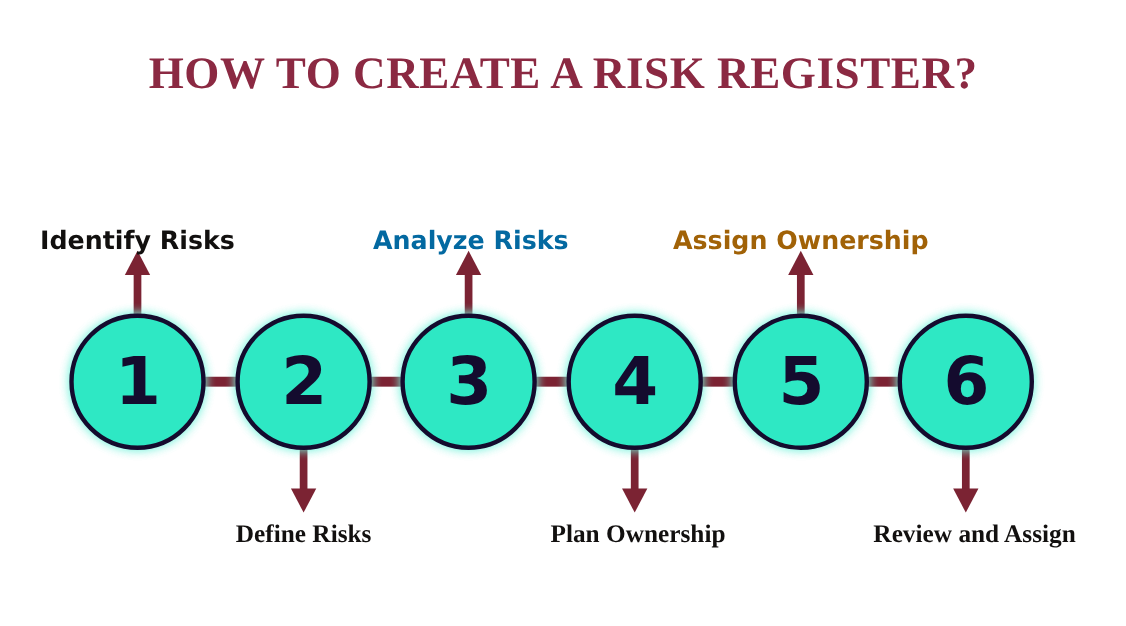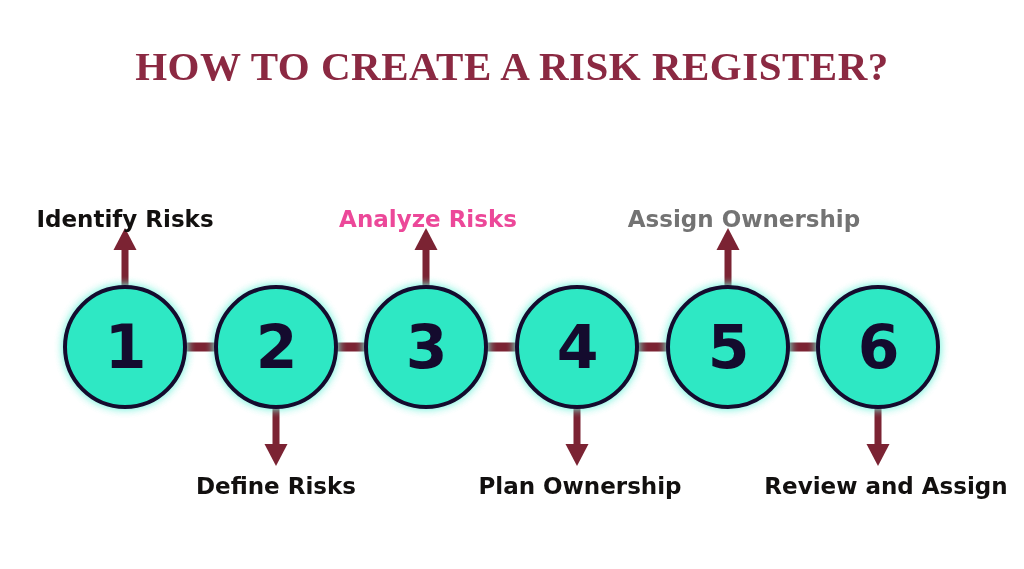--- a/index.html
+++ b/index.html
@@ -66,21 +66,21 @@
   .step-label {
     position: absolute;
     font-family: "DejaVu Sans", sans-serif;
     font-size: 23px;
     font-weight: 600;
     color: #12100F;
     white-space: nowrap;
     transform: translateX(-50%);
   }
   .step-label.above { top: 182px; margin-top: 24px; }
-  .step-label.below { top: 473px; }
+  .step-label.below { top: 473px; font-family: Liberation Serif, serif; }
 </style>
 </head>
 <body>
 
 <div id="canvas">
 
   <div id="page-title">HOW TO CREATE A RISK REGISTER?</div>
 
   <svg id="flow-svg" viewBox="0 0 1024 569">
     <defs>
@@ -148,19 +148,19 @@
       <div class="step-number" style="left: 214px; top: 285px; color: rgb(20, 11, 46);">2</div>
       <div class="step-number" style="left: 364px; top: 285px; color: rgb(20, 11, 46);">3</div>
       <div class="step-number" style="left: 515px; top: 285px; color: rgb(20, 11, 46);">4</div>
       <div class="step-number" style="left: 666px; top: 285px; color: rgb(20, 11, 46);">5</div>
       <div class="step-number" style="left: 816px; top: 285px; color: rgb(20, 11, 46);">6</div>
     </div>
 
   <div id="labels-layer">
       <div class="step-label above" style="left: 125px; color: rgb(18, 16, 15);">Identify Risks</div>
       <div class="step-label below" style="left: 276px; color: rgb(18, 16, 15);">Define Risks</div>
-      <div class="step-label above" style="left: 428px; color: #ec4899;">Analyze Risks</div>
+      <div class="step-label above" style="left: 428px; color: #0369a1;">Analyze Risks</div>
       <div class="step-label below" style="left: 580px; color: rgb(18, 16, 15);">Plan Ownership</div>
-      <div class="step-label above" style="left: 744px; color: #737373;">Assign Ownership</div>
+      <div class="step-label above" style="left: 728px; color: #a16207;">Assign Ownership</div>
       <div class="step-label below" style="left: 886px; color: rgb(18, 16, 15);">Review and Assign</div>
     </div>
 
 </div>
 
 </body></html>

